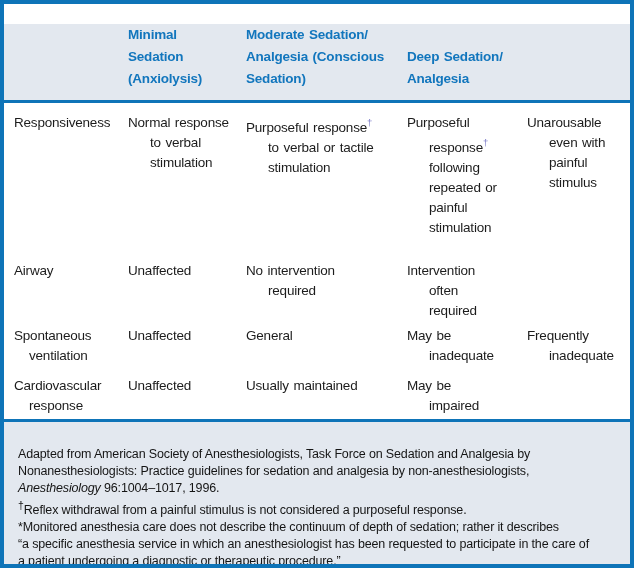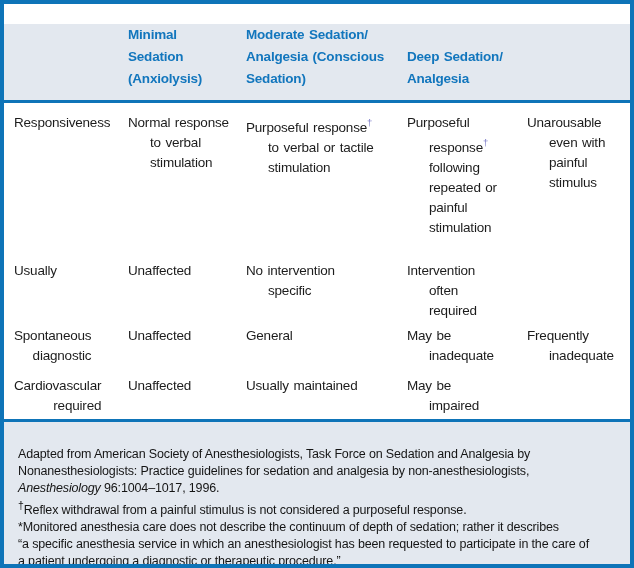--- a/index.html
+++ b/index.html
@@ -62,21 +62,21 @@
     word-spacing: 1px;
     text-align: left;
   }
   
   .ci {
     display: inline-block;
     white-space: pre;
     padding-left: 22px;
     text-indent: -22px;
   }
-  .cell.label .ci { padding-left: 15px; text-indent: -15px; text-align: right; }
+  .cell.label .ci { padding-left: 15px; text-indent: -15px; }
 
   sup.dg {
     color: #7e7ec8;
     font-size: 9.5px;
     letter-spacing: 0;
   }
 
   
   .footer-band {
     height: 184px;
@@ -127,43 +127,43 @@
 repeated or
 painful
 stimulation</span></span></div>
       <div class="cell"><span class="ci">Unarousable
 even with
 painful
 stimulus</span></div>
     </div>
 
     <div class="grid-row trow r2">
-      <div class="cell label"><span class="ci">Usually</span></div>
+      <div class="cell label"><span class="ci">Airway</span></div>
       <div class="cell"><span class="ci">Unaffected</span></div>
       <div class="cell"><span class="ci">No intervention
-specific</span></div>
+required</span></div>
       <div class="cell"><span class="ci">Intervention
 often
 required</span></div>
     </div>
 
     <div class="grid-row trow r3">
       <div class="cell label"><span class="ci">Spontaneous
-diagnostic</span></div>
+ventilation</span></div>
       <div class="cell"><span class="ci">Unaffected</span></div>
       <div class="cell"><span class="ci">General</span></div>
       <div class="cell"><span class="ci">May be
 inadequate</span></div>
       <div class="cell"><span class="ci">Frequently
 inadequate</span></div>
     </div>
 
     <div class="grid-row trow r4">
       <div class="cell label"><span class="ci">Cardiovascular
-required</span></div>
+response</span></div>
       <div class="cell"><span class="ci">Unaffected</span></div>
       <div class="cell"><span class="ci">Usually maintained</span></div>
       <div class="cell"><span class="ci">May be
 impaired</span></div>
     </div>
 
   </div>
 
   <div class="footer-band">
     <p><span>Adapted from American Society of Anesthesiologists, Task Force on Sedation and Analgesia by

